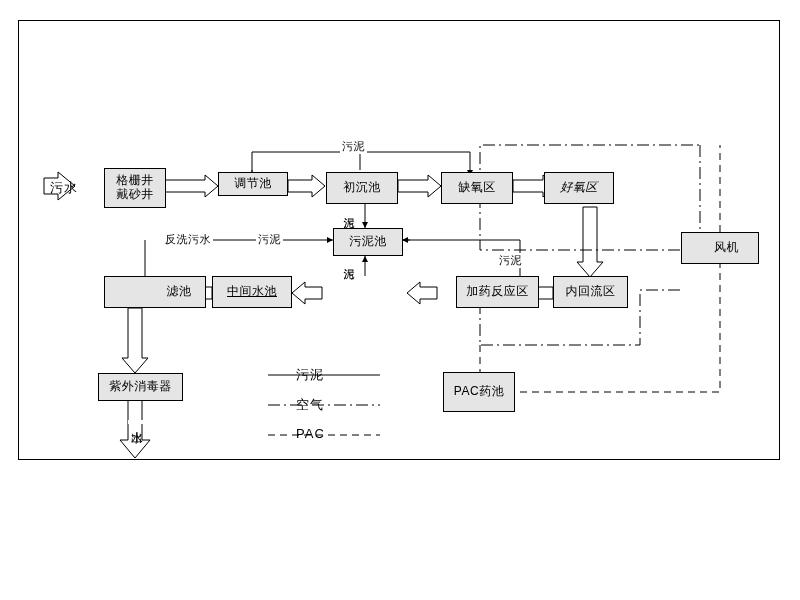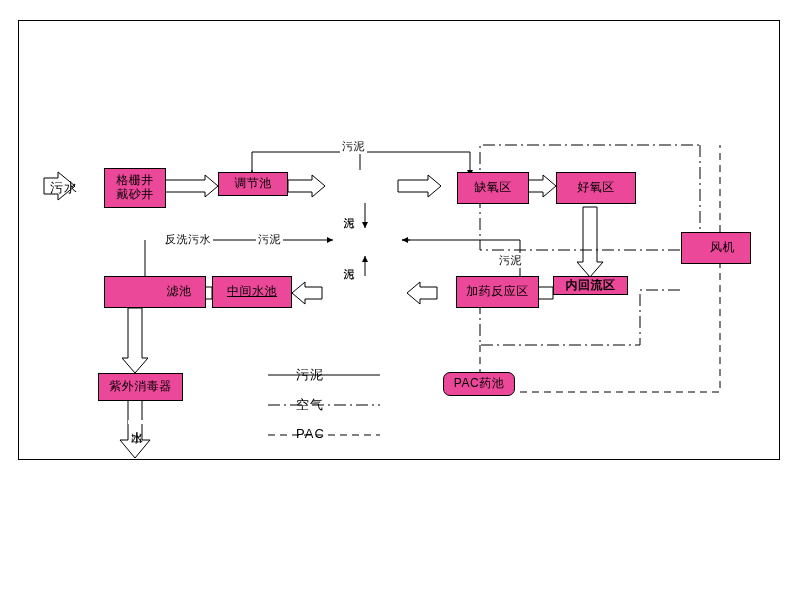--- a/index.html
+++ b/index.html
@@ -25,21 +25,21 @@
     top: 20px;
     width: 762px;
     height: 440px;
     border: 1px solid #000;
     box-sizing: border-box;
   }
   .box {
     position: absolute;
     box-sizing: border-box;
     border: 1px solid #000;
-    background: #ec4899;
+    background: #e5e5e5;
     display: flex;
     align-items: center;
     justify-content: center;
     font-size: 12px;
     line-height: 1.15;
     color: #000;
     letter-spacing: 0.5px;
   }
   .box.two-line {
     flex-direction: column;
@@ -164,56 +164,62 @@
 
   <div class="box two-line" style="left:104px; top:168px; width:62px; height:40px;">
     <span>格栅井</span>
     <span>戴砂井</span>
   </div>
 
   <div class="box" style="left:218px; top:172px; width:70px; height:24px;">
     <span>调节池</span>
   </div>
 
-
-  <div class="box" style="left:441px; top:172px; width:72px; height:32px;margin-left:16px;">
+  <div class="box" style="left:326px; top:172px; width:72px; height:32px;">
+    <span>初沉池</span>
+  </div>
+
+  <div class="box" style="left:441px; top:172px; width:72px; height:32px;">
     <span>缺氧区</span>
   </div>
 
-  <div class="box" style="left:556px; top:172px; width:80px; height:32px;">
+  <div class="box" style="left:544px; top:172px; width:70px; height:32px;font-style:italic;">
     <span>好氧区</span>
   </div>
 
-  <div class="box" style="left:681px; top:232px; width:70px; height:32px;padding-left:13px;">
+  <div class="box" style="left:681px; top:232px; width:78px; height:32px;padding-left:13px;">
     <span>风机</span>
   </div>
 
+  <div class="box" style="left:333px; top:228px; width:70px; height:28px;">
+    <span>污泥池</span>
+  </div>
 
   <div class="box" style="left:104px; top:276px; width:102px; height:32px;padding-left:48px;">
     <span>滤池</span>
   </div>
 
   <div class="box" style="left:212px; top:276px; width:80px; height:32px;text-decoration:underline;">
     <span>中间水池</span>
   </div>
 
 
   <div class="box" style="left:456px; top:276px; width:83px; height:32px;">
     <span>加药反应区</span>
   </div>
 
-  <div class="box" style="left:553px; top:276px; width:75px; height:19px;font-weight:bold;">
+  <div class="box" style="left:553px; top:276px; width:75px; height:32px;">
     <span>内回流区</span>
   </div>
 
   <div class="box" style="left:98px; top:373px; width:85px; height:28px;">
     <span>紫外消毒器</span>
   </div>
 
-  <div class="box" style="left:443px; top:372px; width:72px; height:24px;border-radius:7px;">
+  <div class="box" style="left:443px; top:372px; width:72px; height:40px;">
     <span>PAC药池</span>
   </div>
 
   <div class="label" style="left:340px; top:139px;">污泥</div>
   <div class="label" style="left:163px; top:232px;">反洗污水</div>
   <div class="label" style="left:256px; top:232px;">污泥</div>
   <div class="label" style="left:497px; top:253px;">污泥</div>
   <div class="label vert" style="left:341px; top:207px;">污泥</div>
   <div class="label vert" style="left:341px; top:258px;">污泥</div>
 

